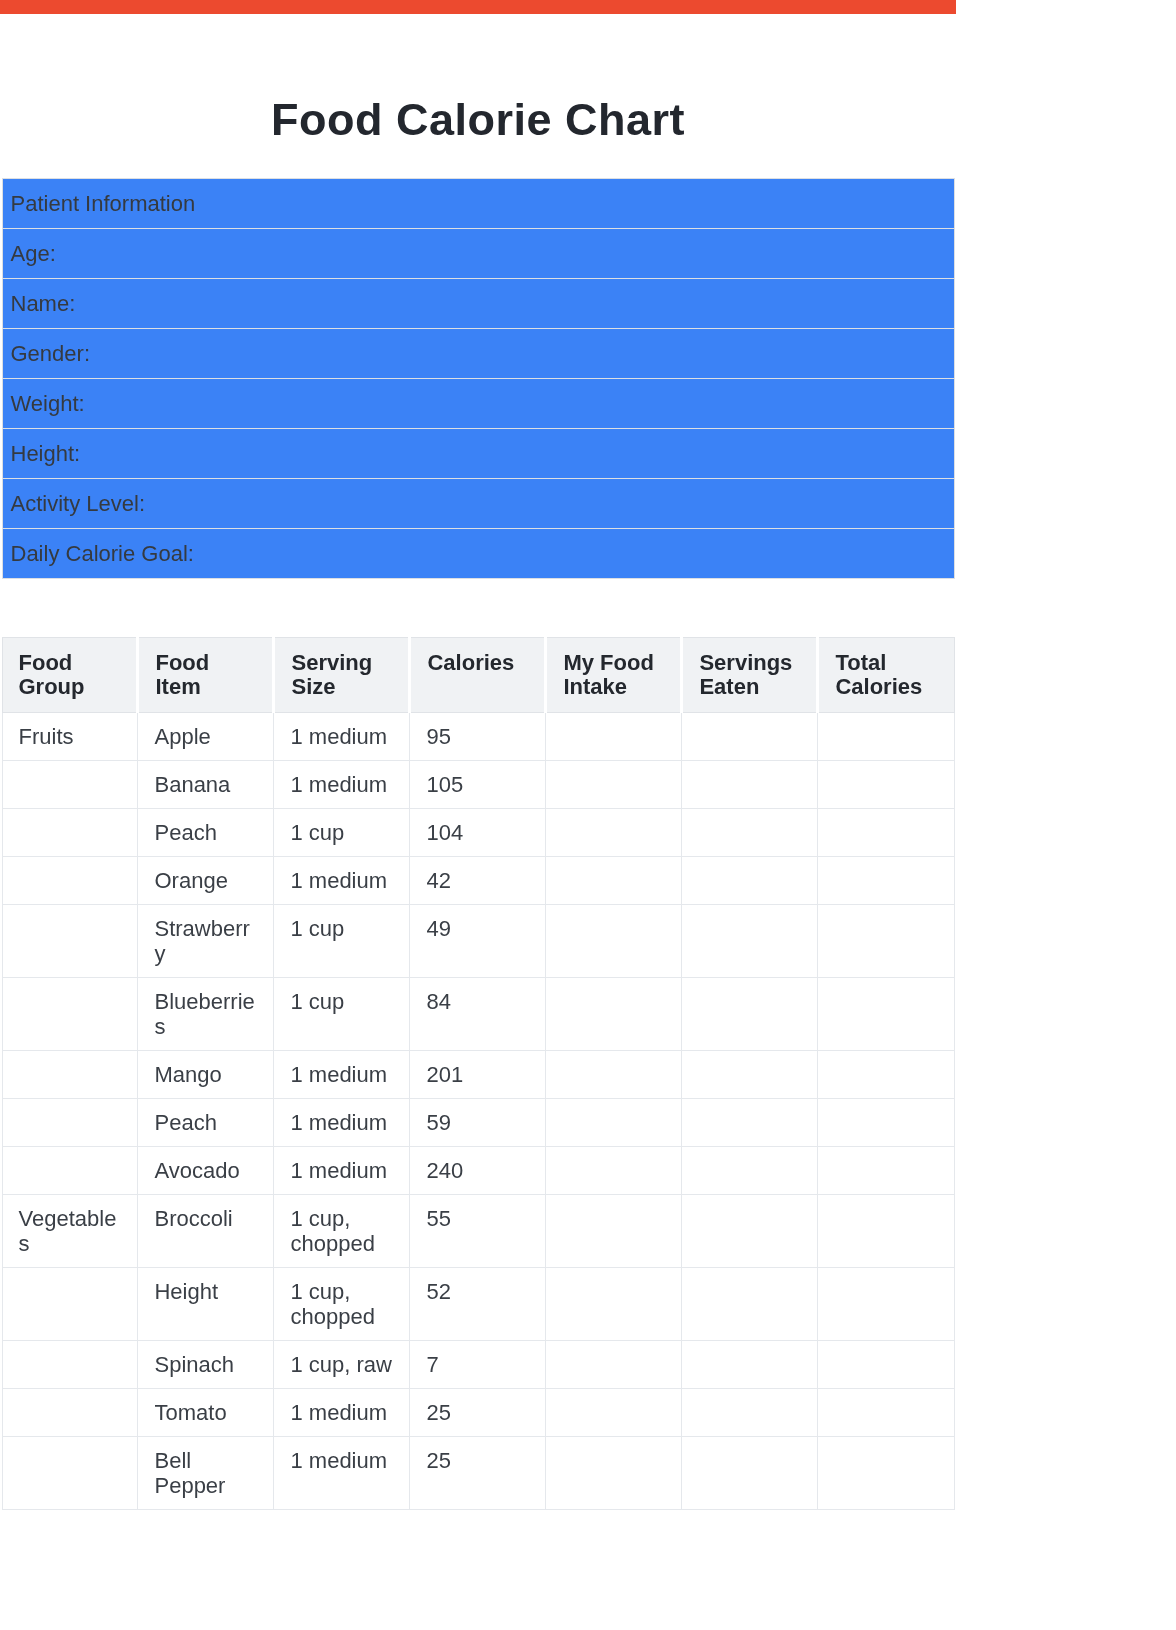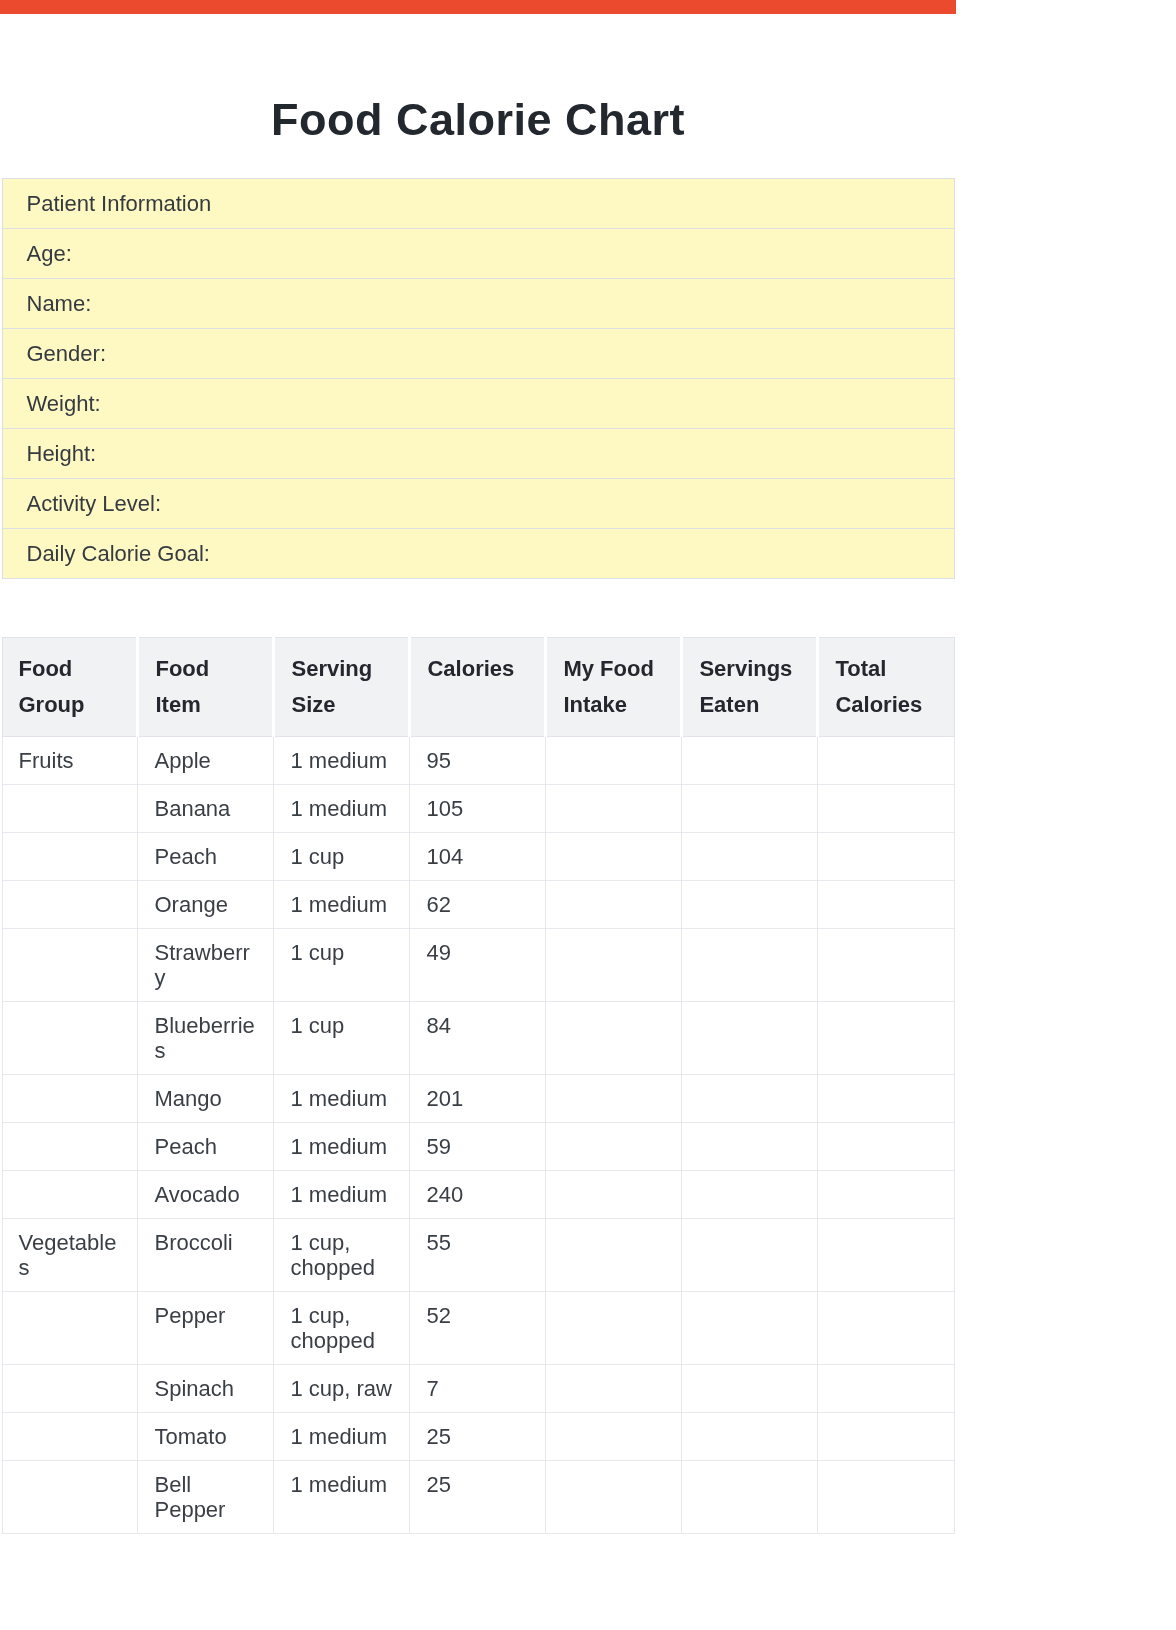--- a/index.html
+++ b/index.html
@@ -34,42 +34,42 @@
   }
   
   table.patient-table {
     margin-top: 32px;
     width: 100%;
     border-collapse: collapse;
     table-layout: fixed;
   }
   table.patient-table td {
     border: 1px solid #dcdfe3;
-    background: #fef9c3;
-    padding: 12px 24px;
+    background: #3b82f6;
+    padding: 12px 8px;
     font-size: 22px;
     line-height: 25px;
     color: #353a40;
     vertical-align: top;
   }
   
   table.food-table {
     margin-top: 58px;
     width: 100%;
     border-collapse: collapse;
     table-layout: fixed;
   }
   table.food-table th {
     background: #f0f2f4;
     border-top: 1px solid #e0e3e7;
     border-bottom: 1px solid #e0e3e7;
     border-left: 3px solid #ffffff;
     padding: 13px 16px;
     font-size: 22px;
-    line-height: 36px;
+    line-height: 24px;
     font-weight: bold;
     color: #24282e;
     text-align: left;
     vertical-align: top;
     overflow-wrap: break-word;
     word-wrap: break-word;
   }
   table.food-table th:first-child { border-left: 1px solid #e0e3e7; }
   table.food-table th:last-child  { border-right: 1px solid #e0e3e7; }
   table.food-table td {
@@ -171,21 +171,21 @@
             <td>1 cup</td>
             <td>104</td>
             <td></td>
             <td></td>
             <td></td>
           </tr>
           <tr>
             <td></td>
             <td>Orange</td>
             <td>1 medium</td>
-            <td>62</td>
+            <td>42</td>
             <td></td>
             <td></td>
             <td></td>
           </tr>
           <tr>
             <td></td>
             <td>Strawberry</td>
             <td>1 cup</td>
             <td>49</td>
             <td></td>
@@ -232,21 +232,21 @@
             <td>Vegetables</td>
             <td>Broccoli</td>
             <td>1 cup, chopped</td>
             <td>55</td>
             <td></td>
             <td></td>
             <td></td>
           </tr>
           <tr>
             <td></td>
-            <td>Pepper</td>
+            <td>Height</td>
             <td>1 cup, chopped</td>
             <td>52</td>
             <td></td>
             <td></td>
             <td></td>
           </tr>
           <tr>
             <td></td>
             <td>Spinach</td>
             <td>1 cup, raw</td>

